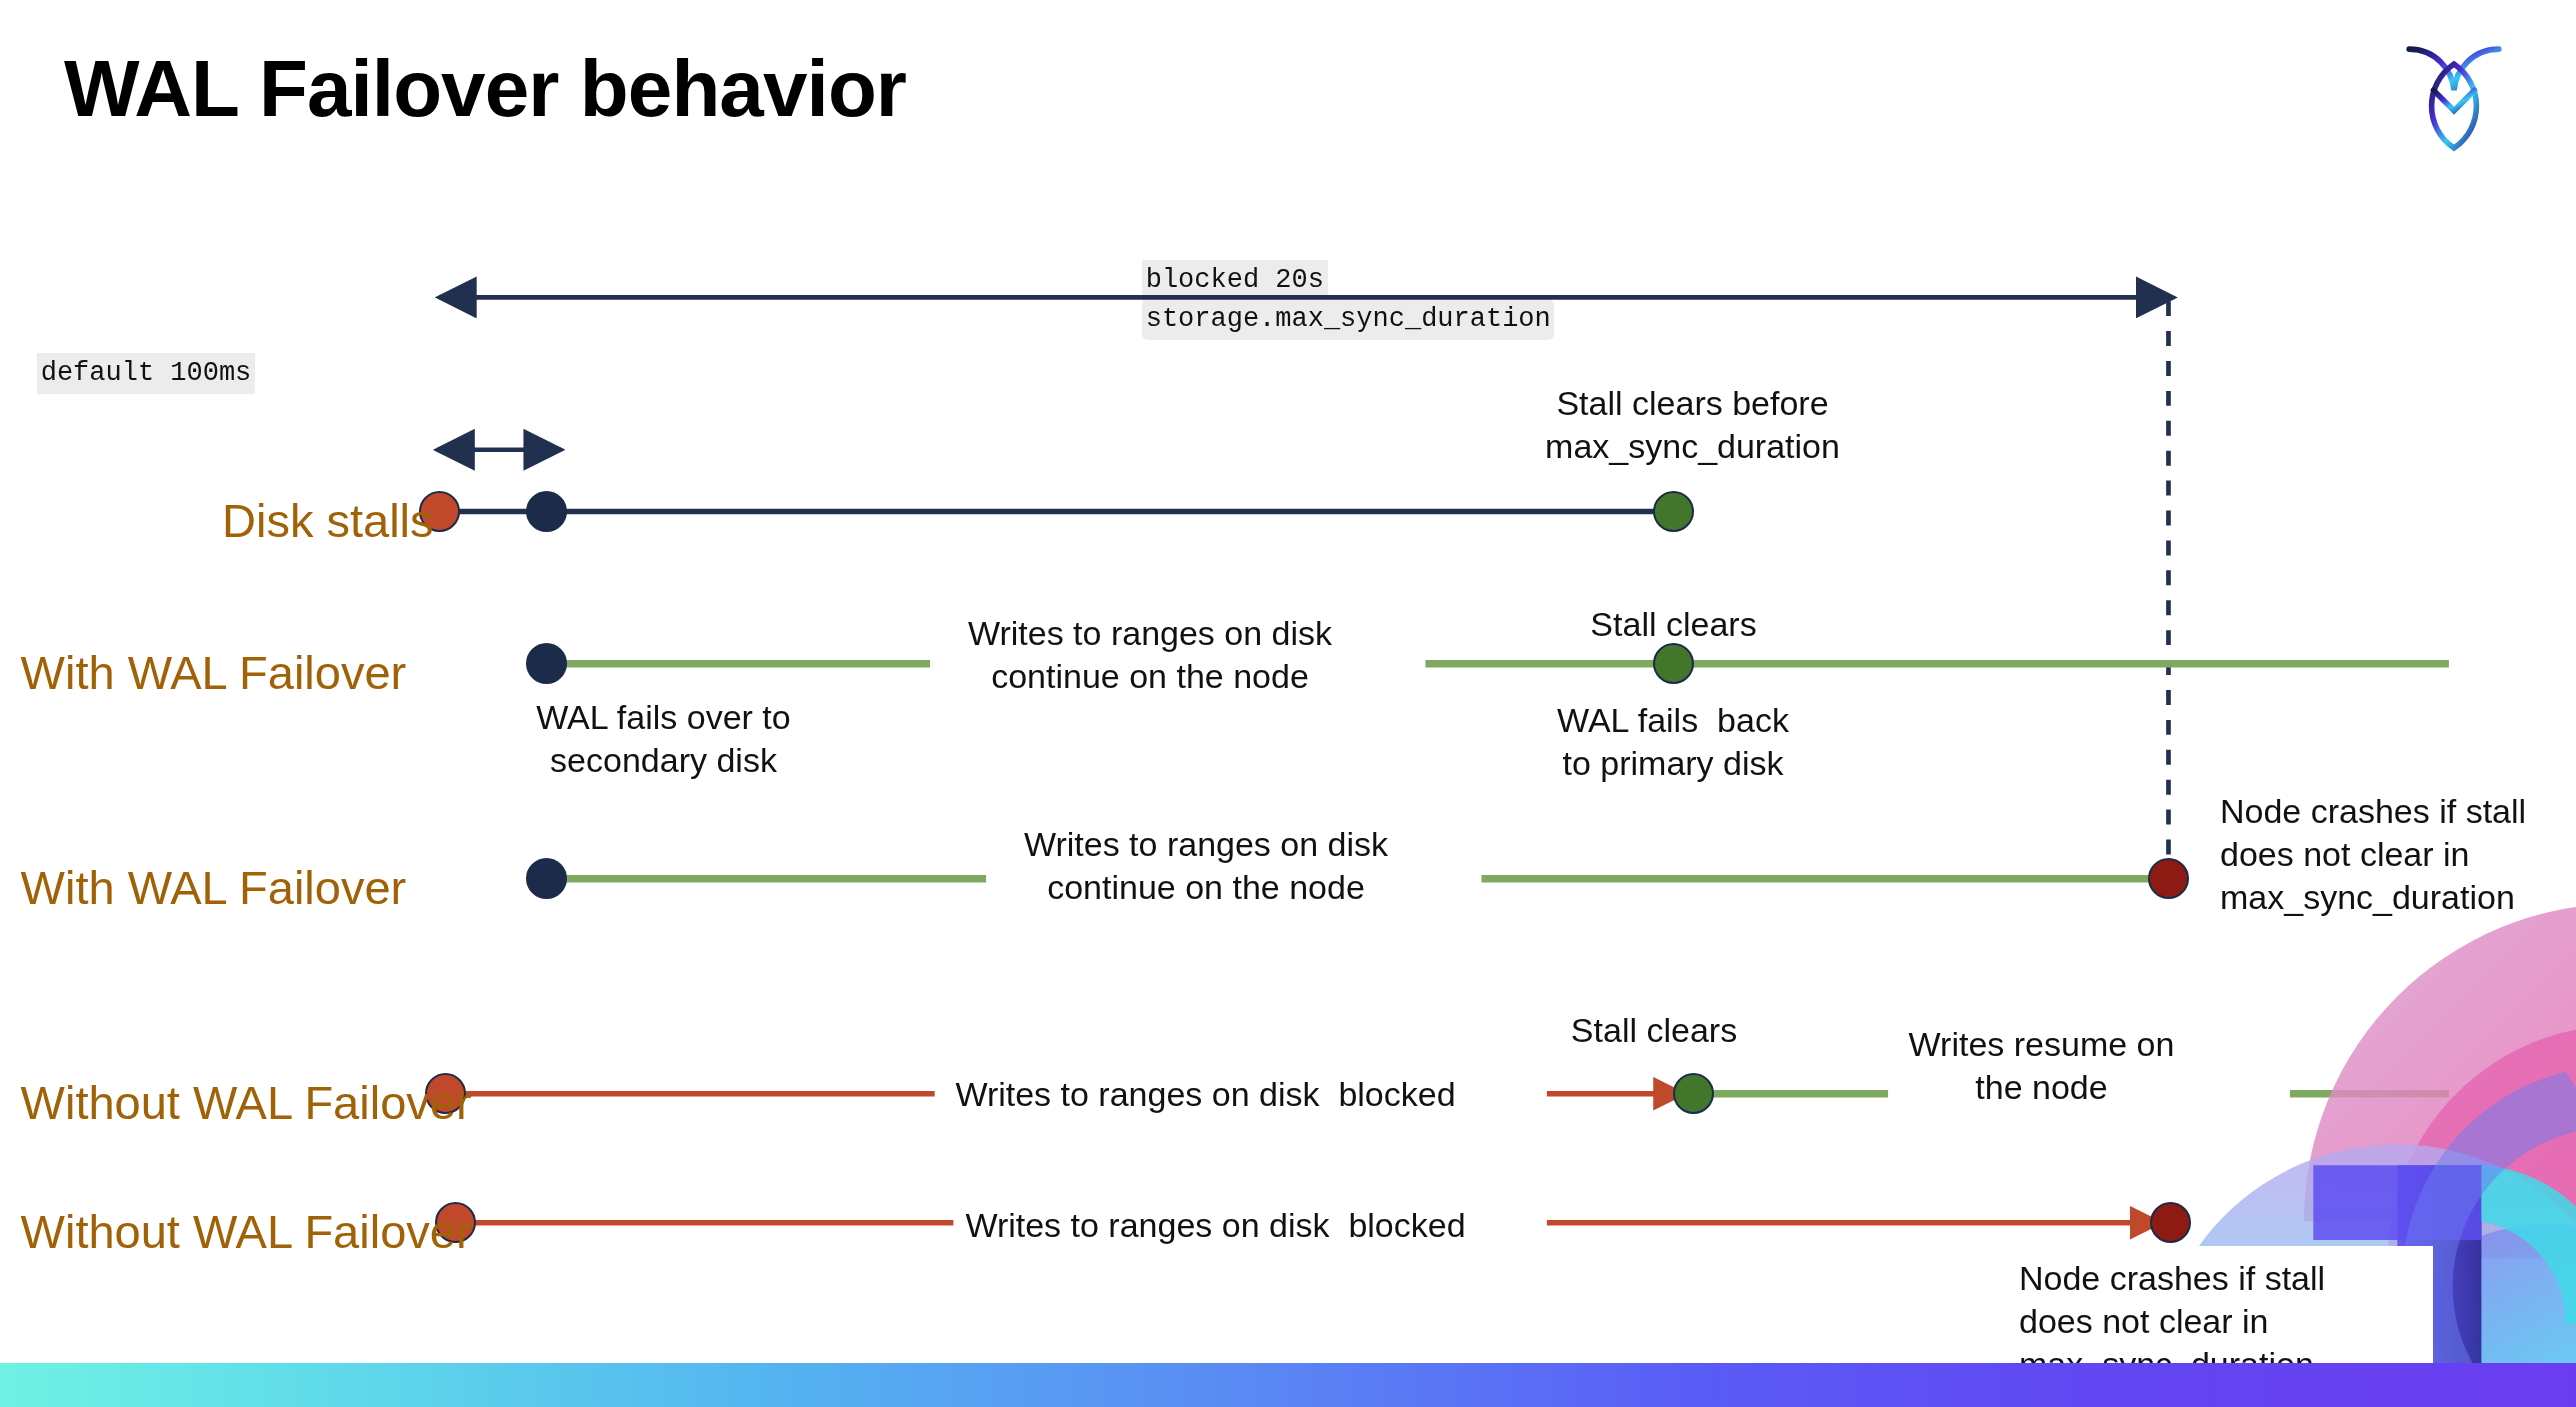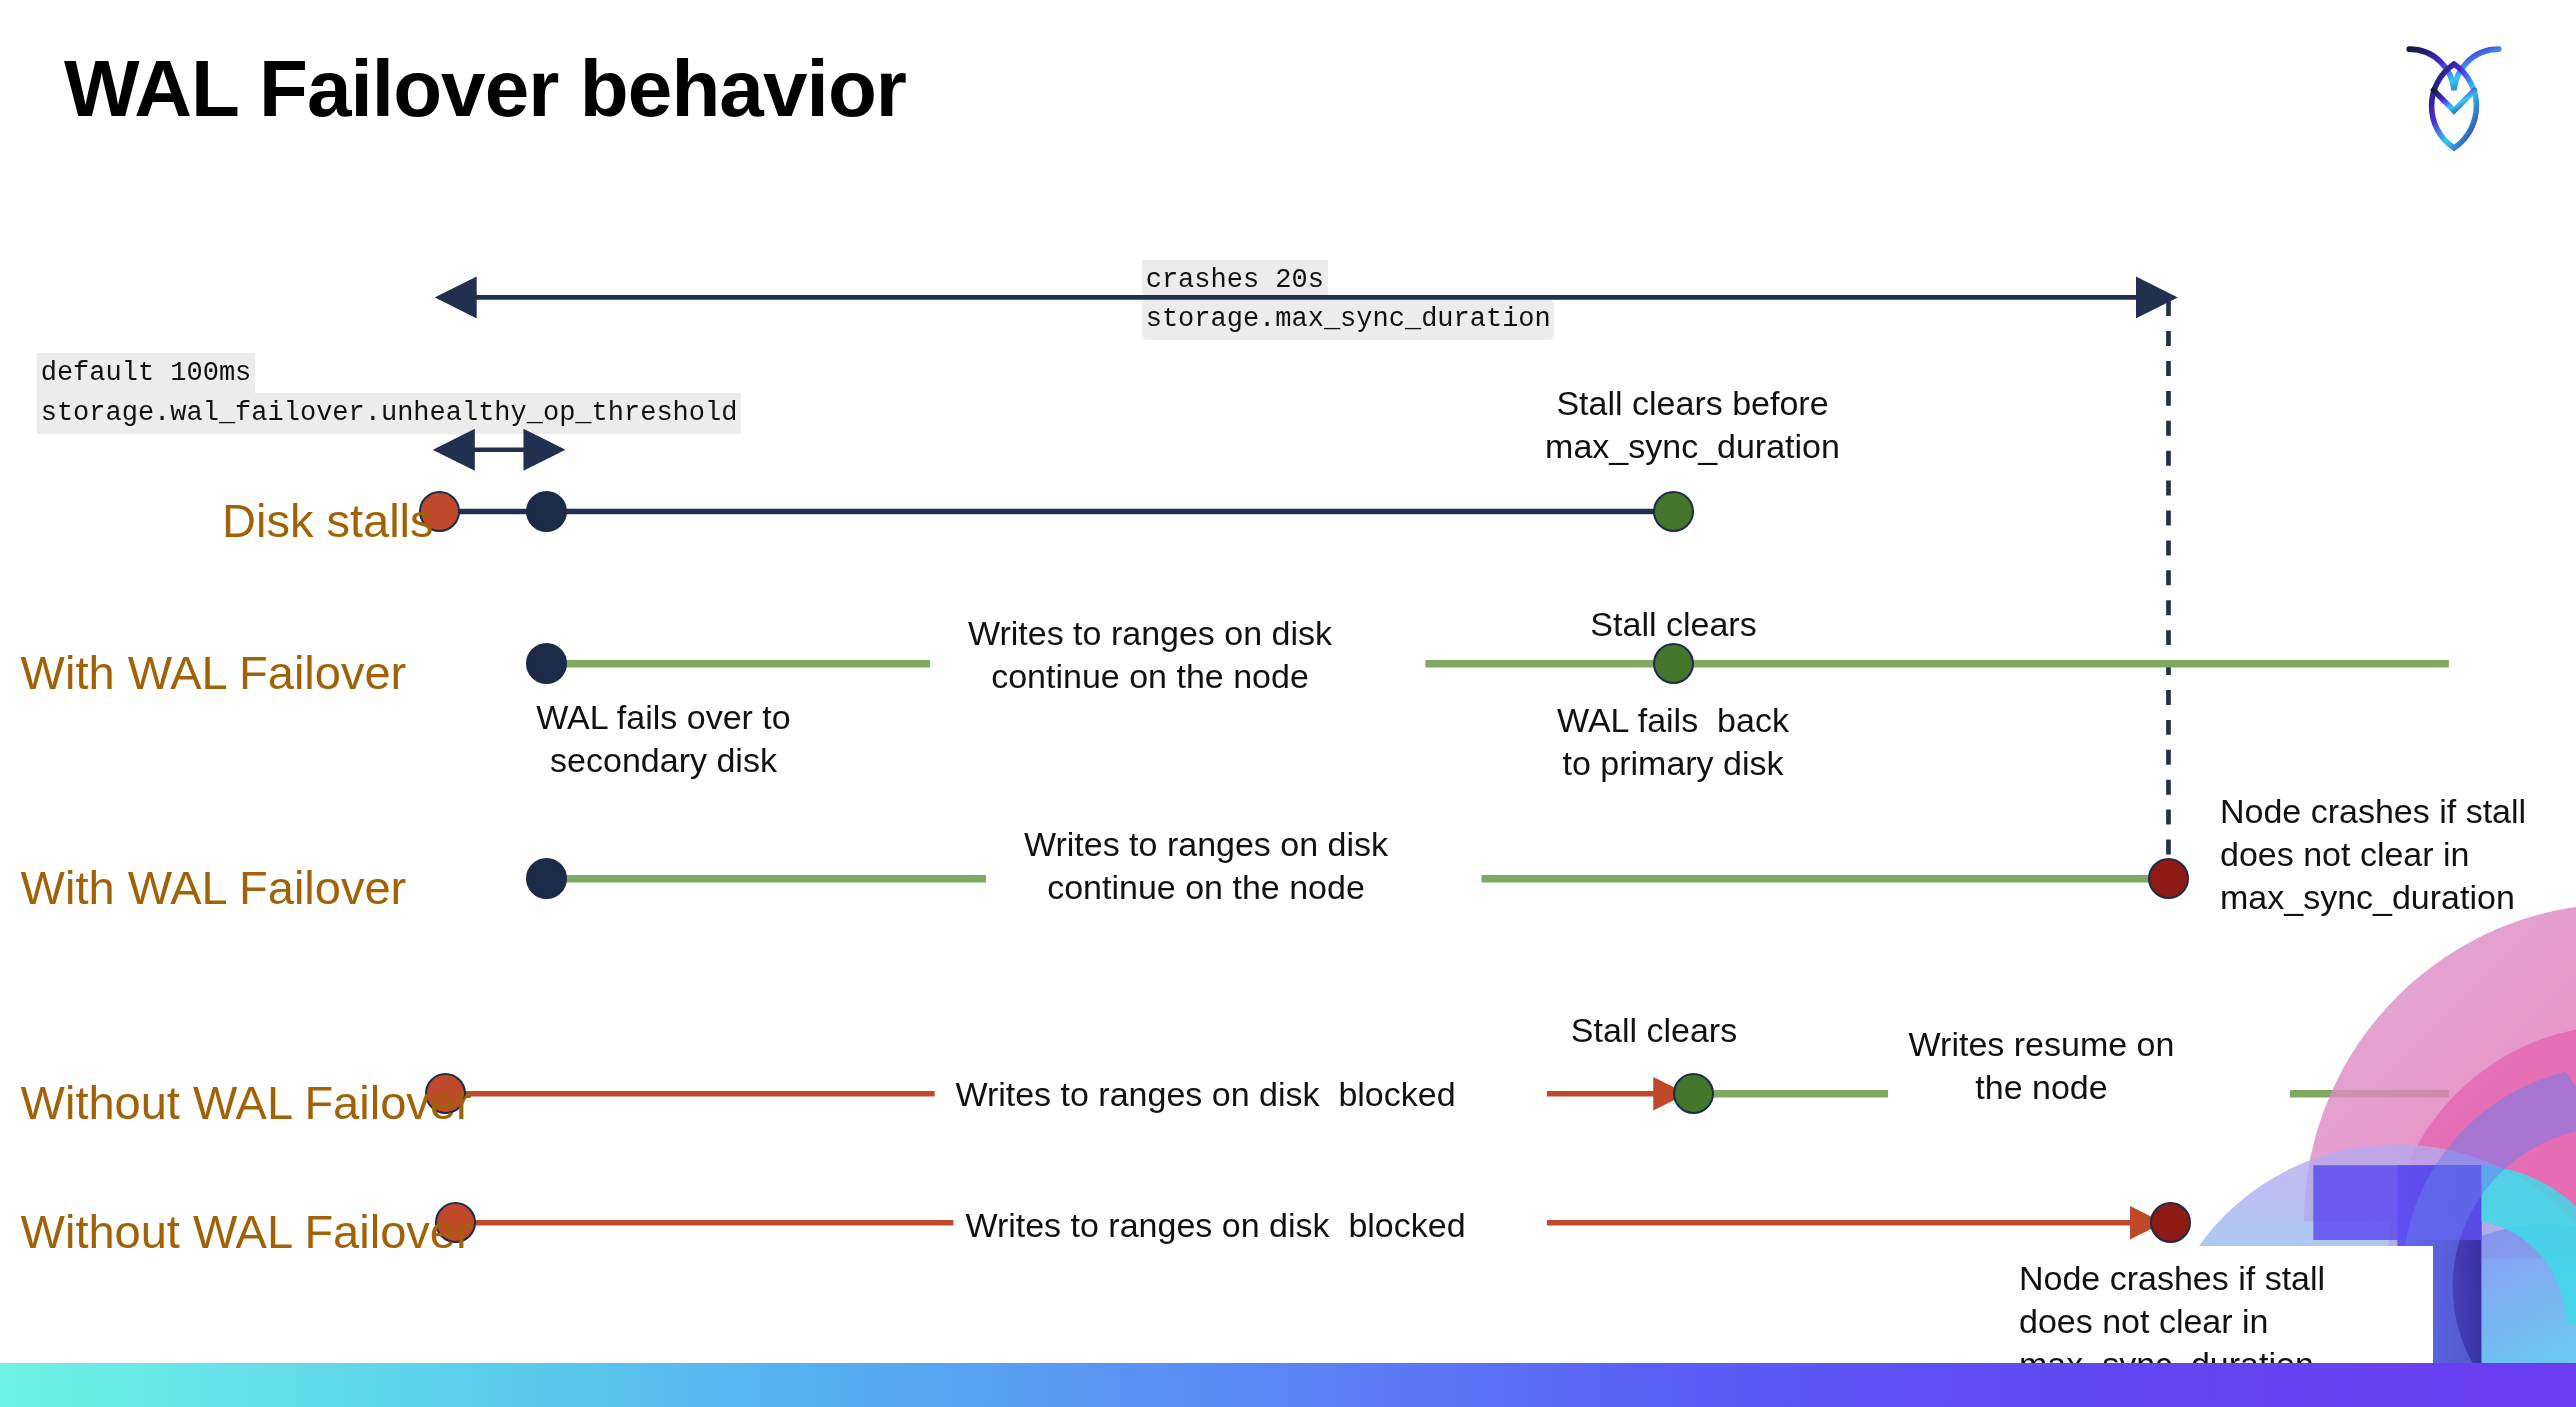--- a/index.html
+++ b/index.html
@@ -65,25 +65,24 @@
       </defs>
       <g fill="none" stroke="url(#lg)" stroke-width="6" stroke-linecap="round">
         <path d="M12 18 C 40 18, 58 40, 60 62 C 62 40, 80 18, 108 18"></path>
         <path d="M60 34 C 92 56, 92 102, 60 124 C 28 102, 28 56, 60 34 Z"></path>
         <path d="M38 62 L60 84 L82 62"></path>
         <path d="M60 84 L60 124"></path>
       </g>
     </svg>
   </div>
 
-  <div class="code" style="left:1142px;top:260px;">crashes 20s</div>
+  <div class="code" style="left:1142px;top:260px;">blocked 20s</div>
   <div class="code" style="left:1142px;top:299px;border-radius:6px;">storage.max_sync_duration</div>
 
   <div class="code" style="left:37px;top:353px;">default 100ms</div>
-  <div class="code" style="left:37px;top:393px;">storage.wal_failover.unhealthy_op_threshold</div>
 
   <svg class="arrowlayer" viewBox="0 0 2756 1506" width="2576" height="1408">
     <defs>
       <marker id="ah-navy-r" markerWidth="9" markerHeight="9" refX="8" refY="4.5" orient="auto" markerUnits="strokeWidth">
         <path d="M0,0 L9,4.5 L0,9 Z" fill="#22304f"></path>
       </marker>
       <marker id="ah-navy-l" markerWidth="9" markerHeight="9" refX="1" refY="4.5" orient="auto" markerUnits="strokeWidth">
         <path d="M9,0 L0,4.5 L9,9 Z" fill="#22304f"></path>
       </marker>
       <marker id="ah-red-r" markerWidth="6" markerHeight="6" refX="5.2" refY="3" orient="auto" markerUnits="strokeWidth">

